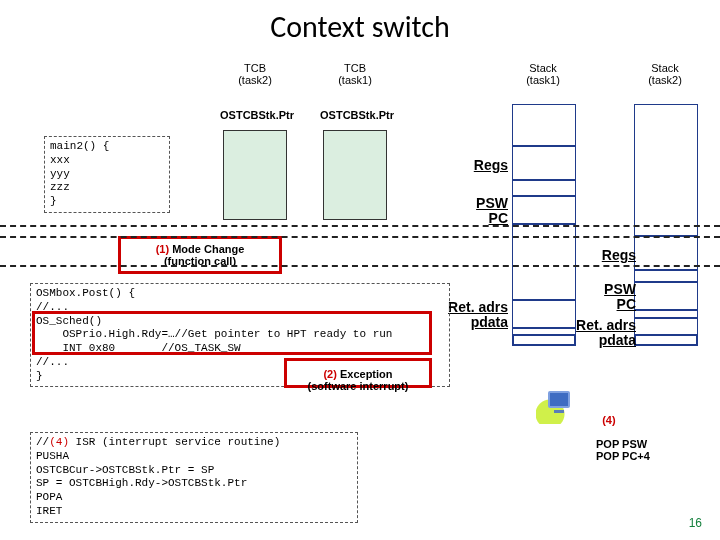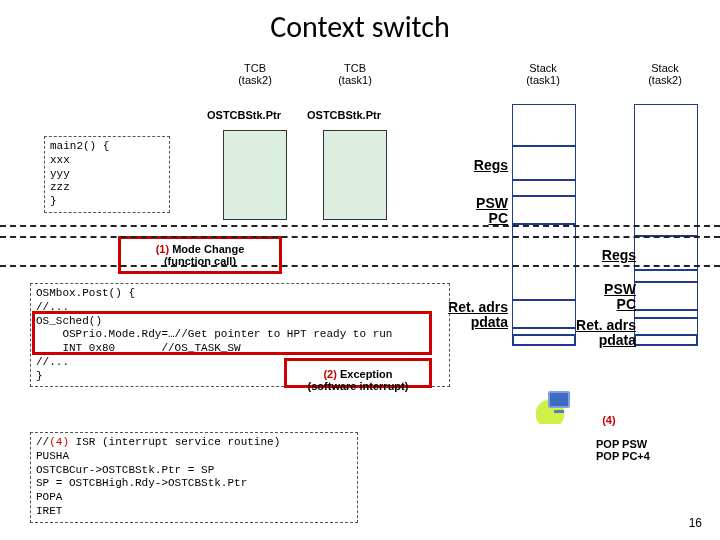--- a/index.html
+++ b/index.html
@@ -60,20 +60,21 @@
     font-weight: bold;
     text-align: right;
     width: 60px;
     line-height: 1.05;
     text-decoration: underline;
   }
   .ptrlabel {
     position: absolute;
     font-size: 11px;
     font-weight: bold;
+    text-align: center;
   }
   .codeblock {
     position: absolute;
     font-family: "Courier New", monospace;
     font-size: 11px;
     white-space: pre;
     border: 1px dashed #555;
     padding: 3px 5px;
     line-height: 1.25;
     background: transparent;
@@ -88,21 +89,21 @@
   .redstep { color: #cc0000; }
   .redbox {
     position: absolute;
     border: 3px solid #cc0000;
     background: transparent;
   }
   .slidenum {
     position: absolute;
     right: 18px; bottom: 10px;
     font-size: 12px;
-    color: #000000;
+    color: #15803d;
   }
   .dashline {
     position: absolute;
     border-top: 2px dashed #222;
     height: 0;
   }
   
   .monicon {
     position: absolute;
     width: 40px; height: 36px;
@@ -180,21 +181,21 @@
 
 <div class="redbox" style="left:118px; top:236px; width:164px; height:38px;"></div>
 
 <div class="dashline" style="left:0px; top:225px; width:720px;"></div>
 <div class="dashline" style="left:0px; top:236px; width:720px;"></div>
 <div class="dashline" style="left:0px; top:265px; width:720px;"></div>
 
 <div class="codeblock" style="left:30px; top:283px; width:420px;">OSMbox.Post() {
 //...
 OS_Sched()
-    OSPrio.Mode.Rdy=…//Get pointer to HPT ready to run
+    OSPrio.High.Rdy=…//Get pointer to HPT ready to run
     INT 0x80       //OS_TASK_SW
 //...
 }</div>
 
 <div class="redbox" style="left:32px; top:311px; width:400px; height:44px;"></div>
 
 <div class="redbox" style="left:284px; top:358px; width:148px; height:30px;"></div>
 <div class="note" style="left:286px; top:368px; width:144px; white-space:pre;"><span class="redstep">(2)</span> Exception
 (software interrupt)</div>
 

